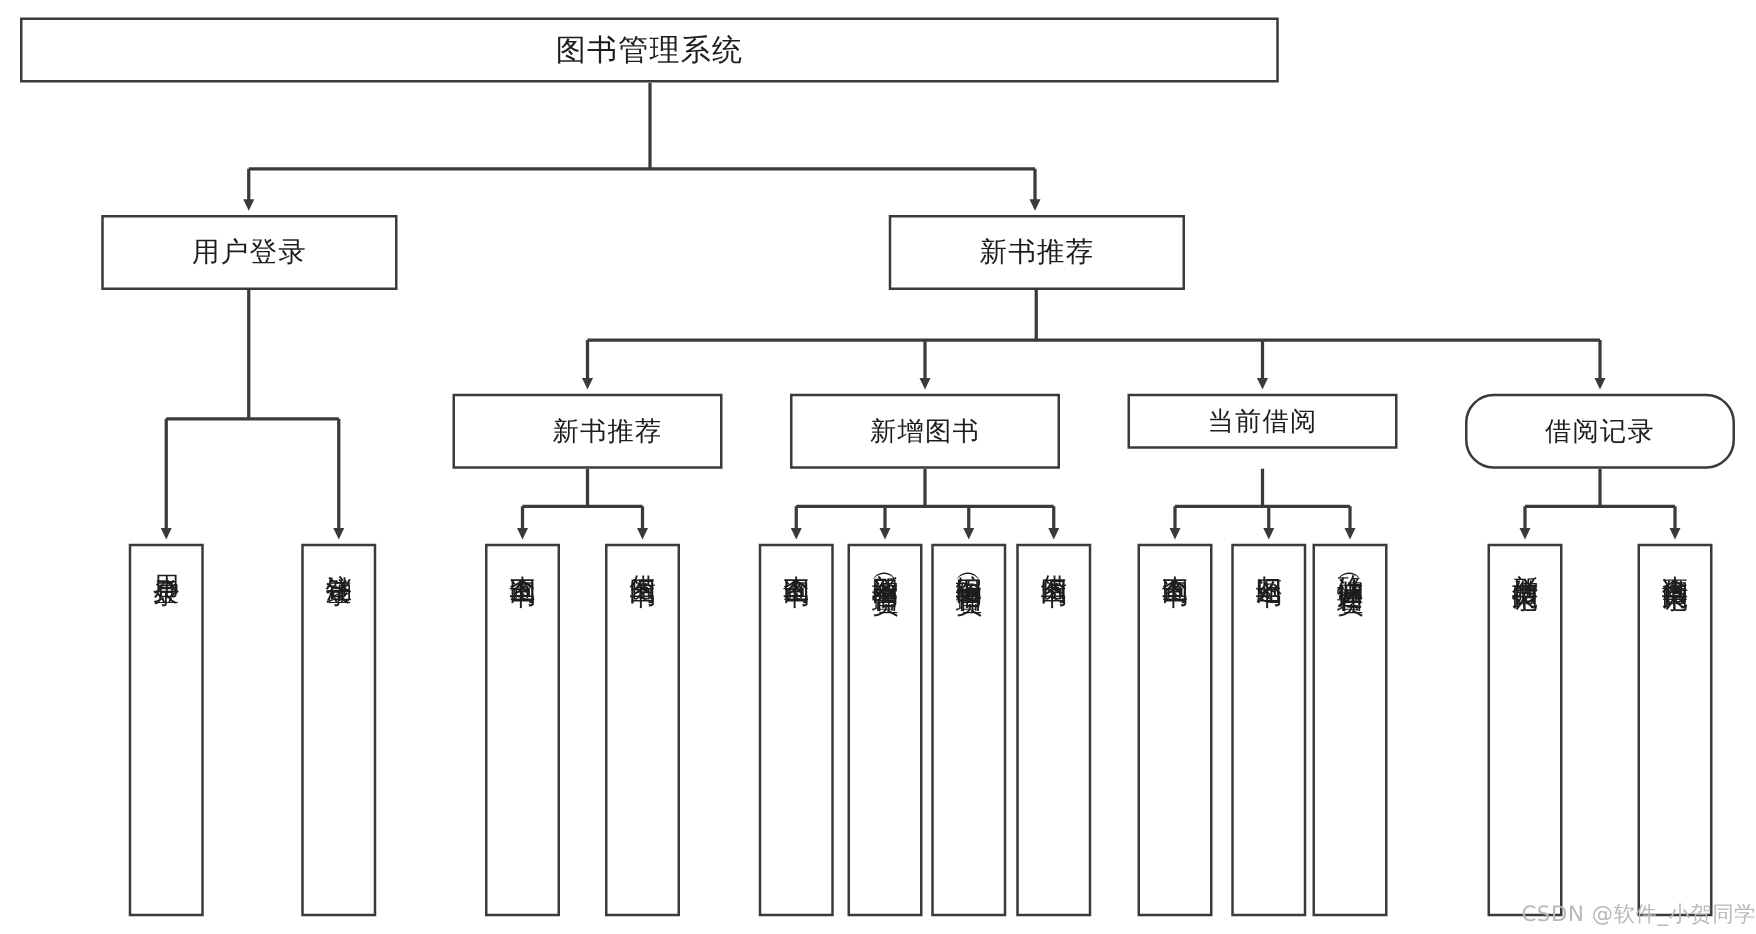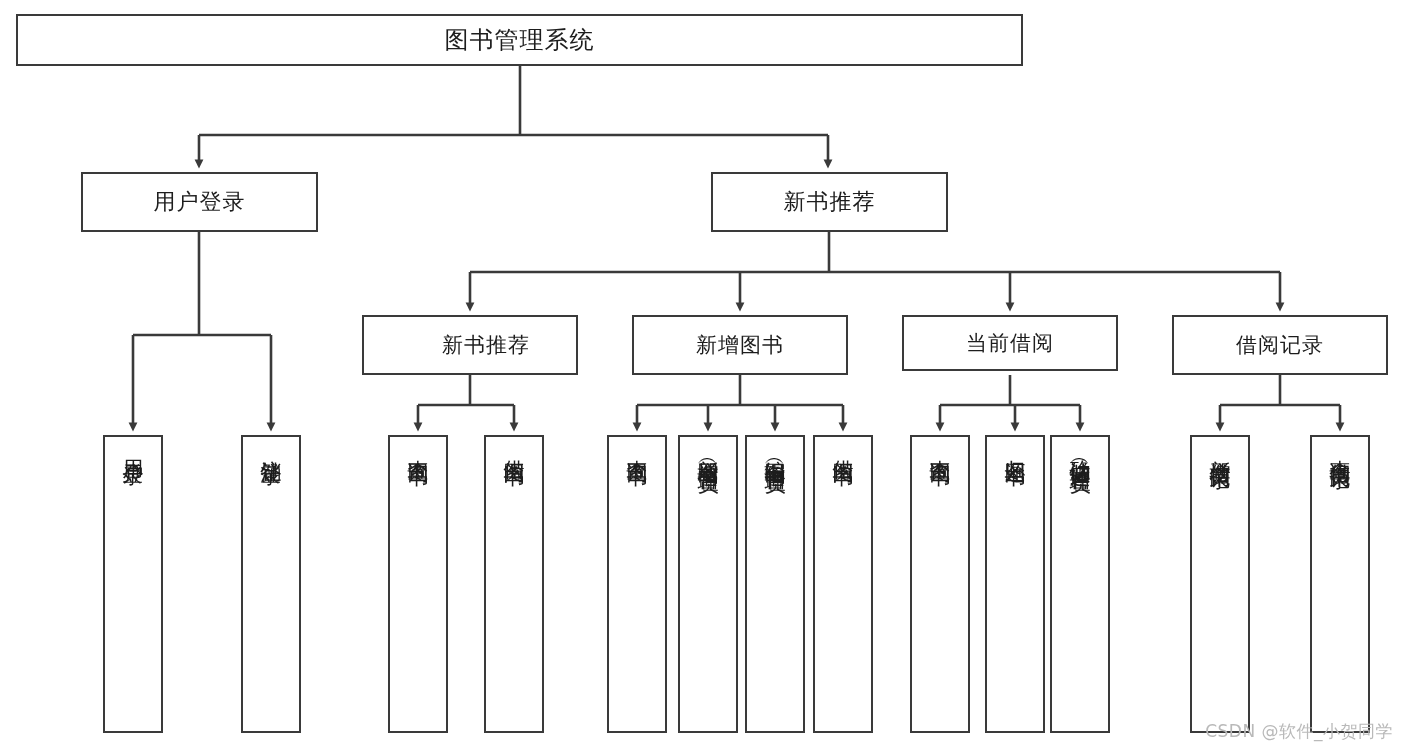--- a/index.html
+++ b/index.html
@@ -58,21 +58,21 @@
     line-height: 1.05;
     white-space: nowrap;
     text-align: left;
   }
   .hlabel {
     white-space: nowrap;
     letter-spacing: 1px;
   }
   .watermark {
     position: absolute;
-    right: 12px;
+    right: 0;
     bottom: 4px;
     font-size: 17px;
     color: #b9b9b9;
     white-space: nowrap;
     letter-spacing: 0.5px;
   }
 </style>
 </head>
 <body>
 
@@ -139,24 +139,24 @@
   <div class="node lvl2" style="left:711px; top:172px; width:237px; height:60px;">
     <span class="hlabel">新书推荐</span>
   </div>
 
   <div class="node lvl3" style="left:362px; top:315px; width:216px; height:60px;padding-left:32px;">
     <span class="hlabel">新书推荐</span>
   </div>
   <div class="node lvl3" style="left:632px; top:315px; width:216px; height:60px;">
     <span class="hlabel">新增图书</span>
   </div>
-  <div class="node lvl3" style="left:902px; top:315px; width:216px; height:56px;">
+  <div class="node lvl3" style="left:902px; top:315px; width:216px; height:44px;">
     <span class="hlabel">当前借阅</span>
   </div>
-  <div class="node lvl3" style="left:1172px; top:315px; width:216px; height:60px;">
+  <div class="node lvl3" style="left:1172px; top:315px; width:216px; height:60px;border-radius:23px;">
     <span class="hlabel">借阅记录</span>
   </div>
 
   <div class="node leaf" style="left:103px; top:435px; width:60px; height:298px;">
     <span class="vlabel">用户登录</span>
   </div>
   <div class="node leaf" style="left:241px; top:435px; width:60px; height:298px;">
     <span class="vlabel">注销登录</span>
   </div>
 

